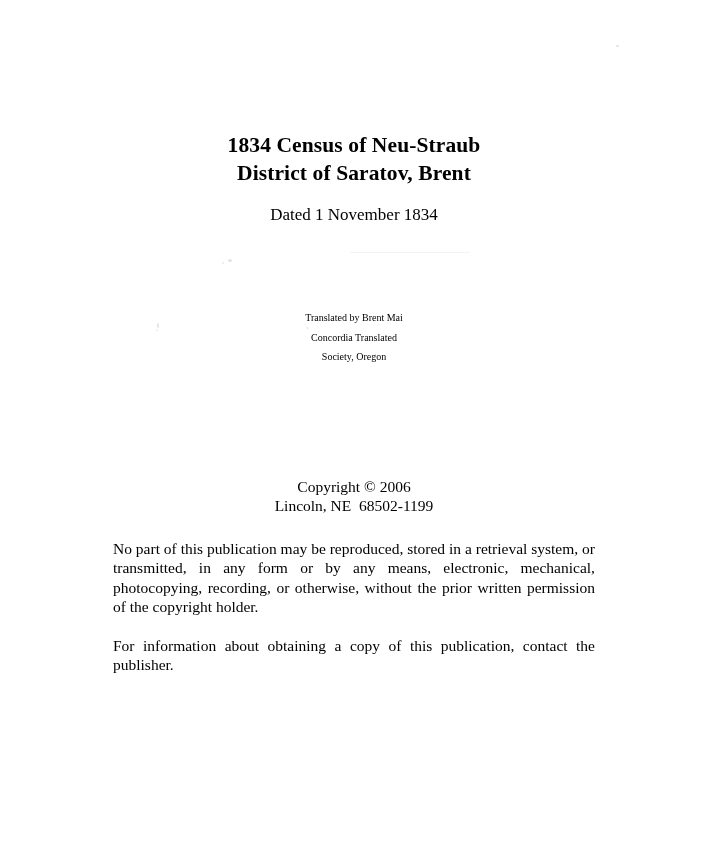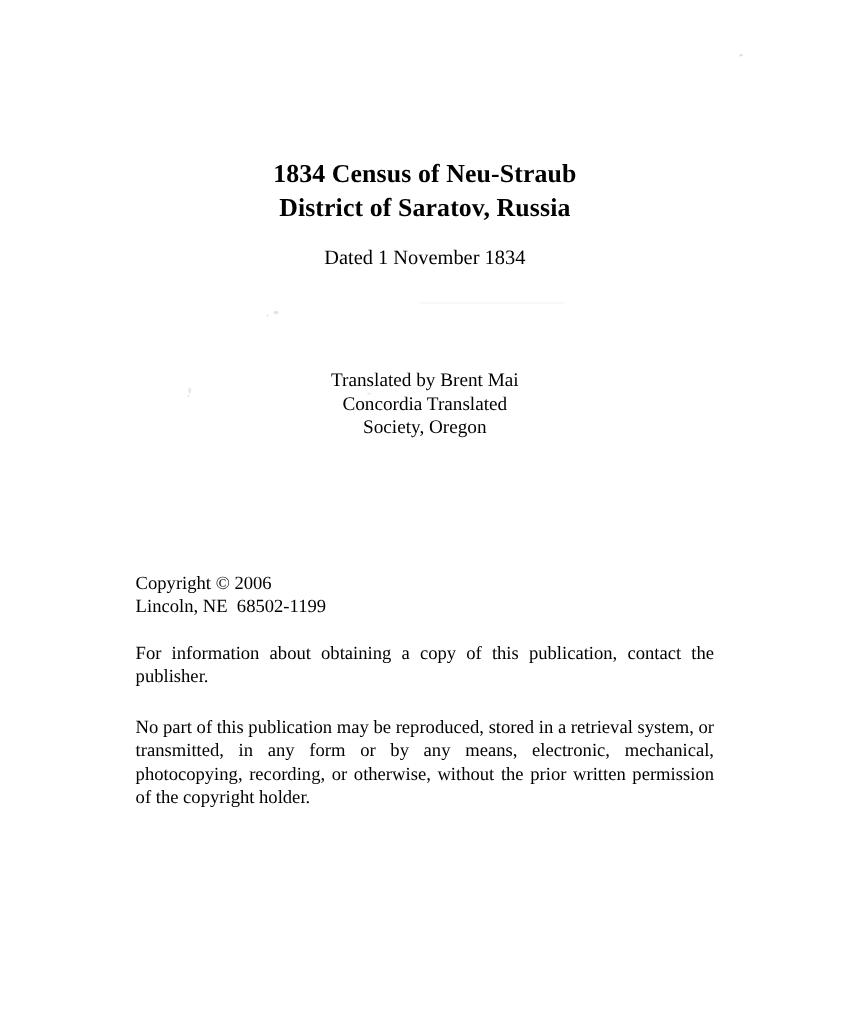--- a/index.html
+++ b/index.html
@@ -58,29 +58,29 @@
     margin-top: 18px;
     text-align: center;
     font-size: 17px;
     line-height: 20px;
   }
 
   
   .translator {
     margin-top: 83px;
     text-align: center;
-    font-size: 16px;
+    font-size: 10px;
     line-height: 19.5px;
   }
   .translator span { display: block; }
 
   
   .publisher {
     margin-top: 110px;
-    text-align: left;
+    text-align: center;
     font-size: 15.5px;
     line-height: 19.5px;
   }
   .publisher span { display: block; white-space: pre; }
 
   
   .legal {
     margin-top: 23px;
     text-align: justify;
     text-align-last: left;
@@ -100,34 +100,34 @@
   <div class="speck s3"></div>
   <div class="speck s4"></div>
   <div class="speck s5"></div>
   <div class="speck s6"></div>
   <div class="speck s7"></div>
 
   <div class="content">
 
     <h1 class="title-block">
       <span class="tline">1834 Census of Neu-Straub</span>
-      <span class="tline">District of Saratov, Russia</span>
+      <span class="tline">District of Saratov, Brent</span>
     </h1>
 
     <div class="dated">Dated 1 November 1834</div>
 
     <div class="translator">
       <span>Translated by Brent Mai</span>
       <span>Concordia Translated</span>
       <span>Society, Oregon</span>
     </div>
 
     <div class="publisher">
       <span>Copyright © 2006</span>
       <span>Lincoln, NE  68502-1199</span>
     </div>
 
+    <p class="legal first">No part of this publication may be reproduced, stored in a retrieval system, or transmitted, in any form or by any means, electronic, mechanical, photocopying, recording, or otherwise, without the prior written permission of the copyright holder.</p>
+
     <p class="legal second">For information about obtaining a copy of this publication, contact the publisher.</p>
-
-    <p class="legal first">No part of this publication may be reproduced, stored in a retrieval system, or transmitted, in any form or by any means, electronic, mechanical, photocopying, recording, or otherwise, without the prior written permission of the copyright holder.</p>
 
   </div>
 </div>
 
 </body></html>

